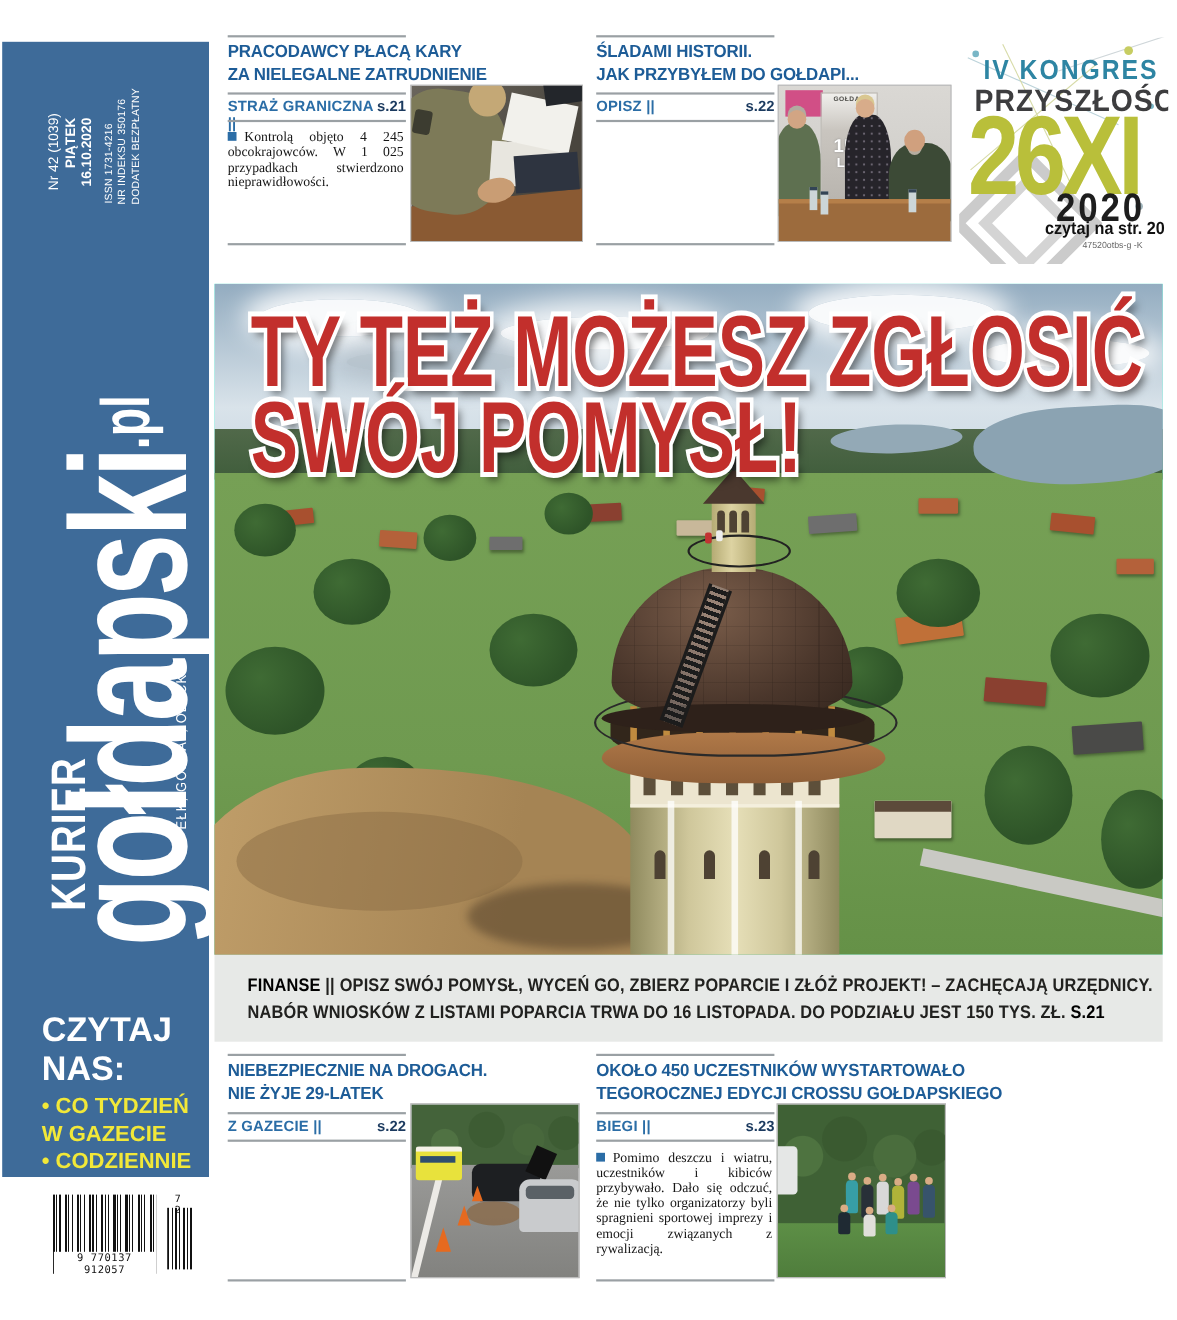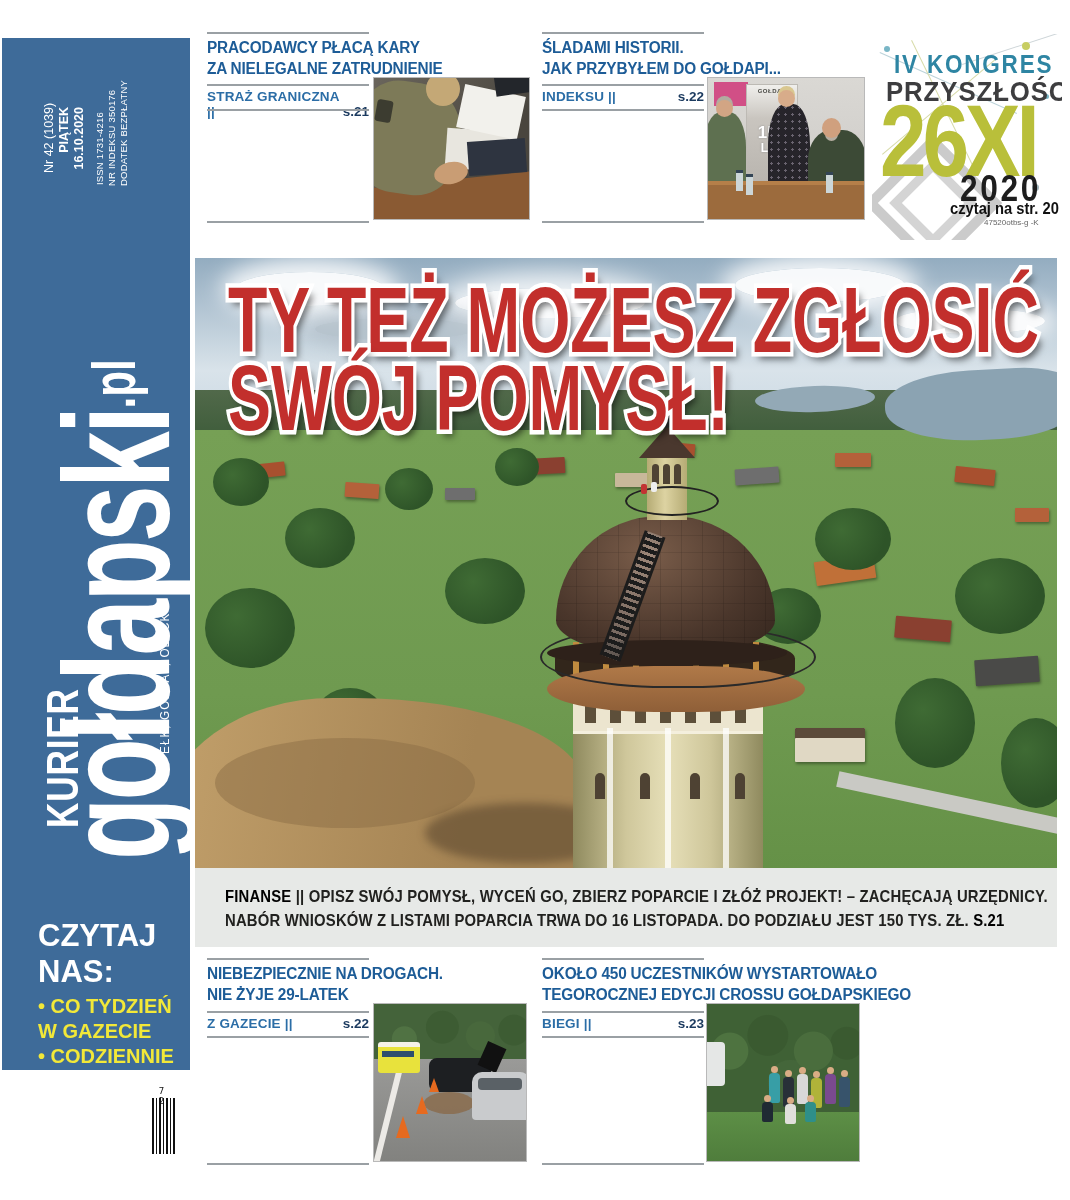--- a/index.html
+++ b/index.html
@@ -32,21 +32,21 @@
     font-family:"DejaVu Sans Mono",monospace;font-size:9.5px;letter-spacing:.5px;color:#111;text-align:center;}
   .bc-addon{left:152px;top:1098px;width:23px;height:56px;
     background:repeating-linear-gradient(90deg,#111 0 2px,#fff 2px 4px,#111 4px 5px,#fff 5px 7px);}
   .bc-addon-digits{position:absolute;left:0;right:0;top:-12px;
     font-family:"DejaVu Sans Mono",monospace;font-size:9px;letter-spacing:4px;color:#111;text-align:center;}
 
   
   .rule{height:2px;background:#9aa0a4;}
   .title{color:#1d5c97;font-weight:700;font-size:16px;line-height:20.5px;
          letter-spacing:-.2px;white-space:nowrap;transform:scaleX(.96);transform-origin:0 0;}
-  .kicker-row{display:flex;justify-content:space-between;align-items:flex-end;}
+  .kicker-row{display:flex;justify-content:space-between;align-items:flex-start;}
   .kicker{color:#2b6da6;font-weight:700;font-size:13.5px;letter-spacing:.2px;}
   .pageref{color:#1b3a5f;font-weight:700;font-size:13.5px;}
   .body{font-family:"Liberation Serif",serif;font-size:12.5px;line-height:13.8px;
         color:#161616;text-align:justify;margin:0;}
   .bullet{display:inline-block;width:8px;height:8px;background:#2b6da6;margin-right:7px;}
 
   .photo{position:absolute;border:1px solid #b9b9b9;overflow:hidden;background:#cfcfcf;}
   .photo *{position:absolute;}
 
   
@@ -276,35 +276,41 @@
       <div>W GAZECIE</div>
       <div>• CODZIENNIE</div>
       <div>W INTERNECIE</div>
     </div>
     <div class="abs promo-t">
       <div>CZYTAJ</div>
       <div>NAS:</div>
     </div>
   </div>
 
+  <div class="abs bc-main">
+    <div class="bc-digits">9 770137 912057</div>
+  </div>
   <div class="abs bc-addon">
     <div class="bc-addon-digits">7 2</div>
   </div>
 
   <div class="abs rule col-rule-top" style="left:207px;top:32px;"></div>
   <div class="abs title" style="left:207px;top:38px;">
     <div>PRACODAWCY PŁACĄ KARY</div>
     <div>ZA NIELEGALNE ZATRUDNIENIE</div>
   </div>
   <div class="abs rule" style="left:207px;top:84px;width:162px;"></div>
   <div class="abs kicker-row" style="left:207px;top:89px;width:162px;">
     <span class="kicker">STRAŻ GRANICZNA ||</span>
     <span class="pageref">s.21</span>
   </div>
   <div class="abs rule" style="left:207px;top:109px;width:162px;"></div>
+  <p class="abs body" style="left:207px;top:118px;width:160px;">
+    <span class="bullet"></span><span>Kontrolą objęto 4 245 obcokrajowców. W 1 025 przypadkach stwierdzono nieprawidłowości.</span>
+  </p>
   <div class="abs rule" style="left:207px;top:221px;width:162px;"></div>
   <div class="photo ph1" style="left:373px;top:77px;width:155px;height:141px;">
     <div class="bg"></div>
     <div class="desk2"></div>
       <div class="desk"></div>
     <div class="torso"></div>
       <div class="hair"></div>
     <div class="patch"></div>
     <div class="paper2"></div>
       <div class="paper1"></div>
@@ -313,21 +319,21 @@
     <div class="hand"></div>
   </div>
 
   <div class="abs rule col-rule-top" style="left:542px;top:32px;"></div>
   <div class="abs title" style="left:542px;top:38px;">
     <div>ŚLADAMI HISTORII.</div>
     <div>JAK PRZYBYŁEM DO GOŁDAPI...</div>
   </div>
   <div class="abs rule" style="left:542px;top:84px;width:162px;"></div>
   <div class="abs kicker-row" style="left:542px;top:89px;width:162px;">
-    <span class="kicker">INDEKSU ||</span>
+    <span class="kicker">OPISZ ||</span>
     <span class="pageref">s.22</span>
   </div>
   <div class="abs rule" style="left:542px;top:109px;width:162px;"></div>
   <div class="abs rule" style="left:542px;top:221px;width:162px;"></div>
   <div class="photo ph2" style="left:707px;top:77px;width:156px;height:141px;">
     <div class="bg"></div>
     <div class="pink"></div>
     <div class="banner">
       <div class="brand">GOŁDAP</div>
       <div class="big">150</div>
@@ -494,20 +500,23 @@
   <div class="abs title" style="left:542px;top:964px;">
     <div>OKOŁO 450 UCZESTNIKÓW WYSTARTOWAŁO</div>
     <div>TEGOROCZNEJ EDYCJI CROSSU GOŁDAPSKIEGO</div>
   </div>
   <div class="abs rule" style="left:542px;top:1011px;width:162px;"></div>
   <div class="abs kicker-row" style="left:542px;top:1016px;width:162px;">
     <span class="kicker">BIEGI ||</span>
     <span class="pageref">s.23</span>
   </div>
   <div class="abs rule" style="left:542px;top:1036px;width:162px;"></div>
+  <p class="abs body" style="left:542px;top:1046px;width:160px;">
+    <span class="bullet"></span><span>Pomimo deszczu i wiatru, uczestników i kibiców przybywało. Dało się odczuć, że nie tylko organizatorzy byli spragnieni sportowej imprezy i emocji związanych z rywalizacją.</span>
+  </p>
   <div class="abs rule" style="left:542px;top:1163px;width:162px;"></div>
   <div class="photo ph5" style="left:706px;top:1003px;width:152px;height:157px;">
     <div class="trees"></div>
     <div class="tent"></div>
     <div class="grass"></div>
     <div class="p"></div>
       <div class="p"></div>
     <div class="p"></div>
       <div class="p"></div>
     <div class="p"></div>

